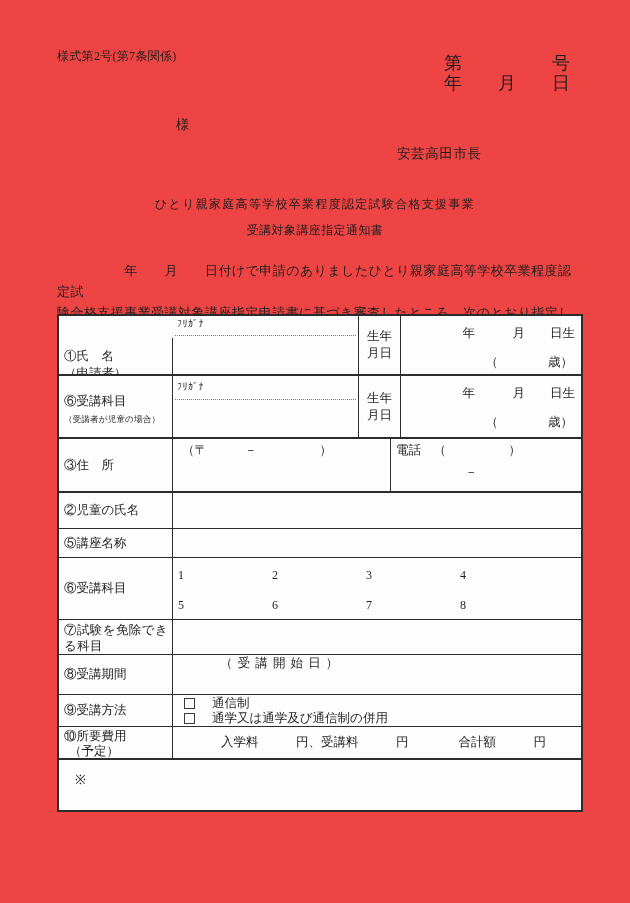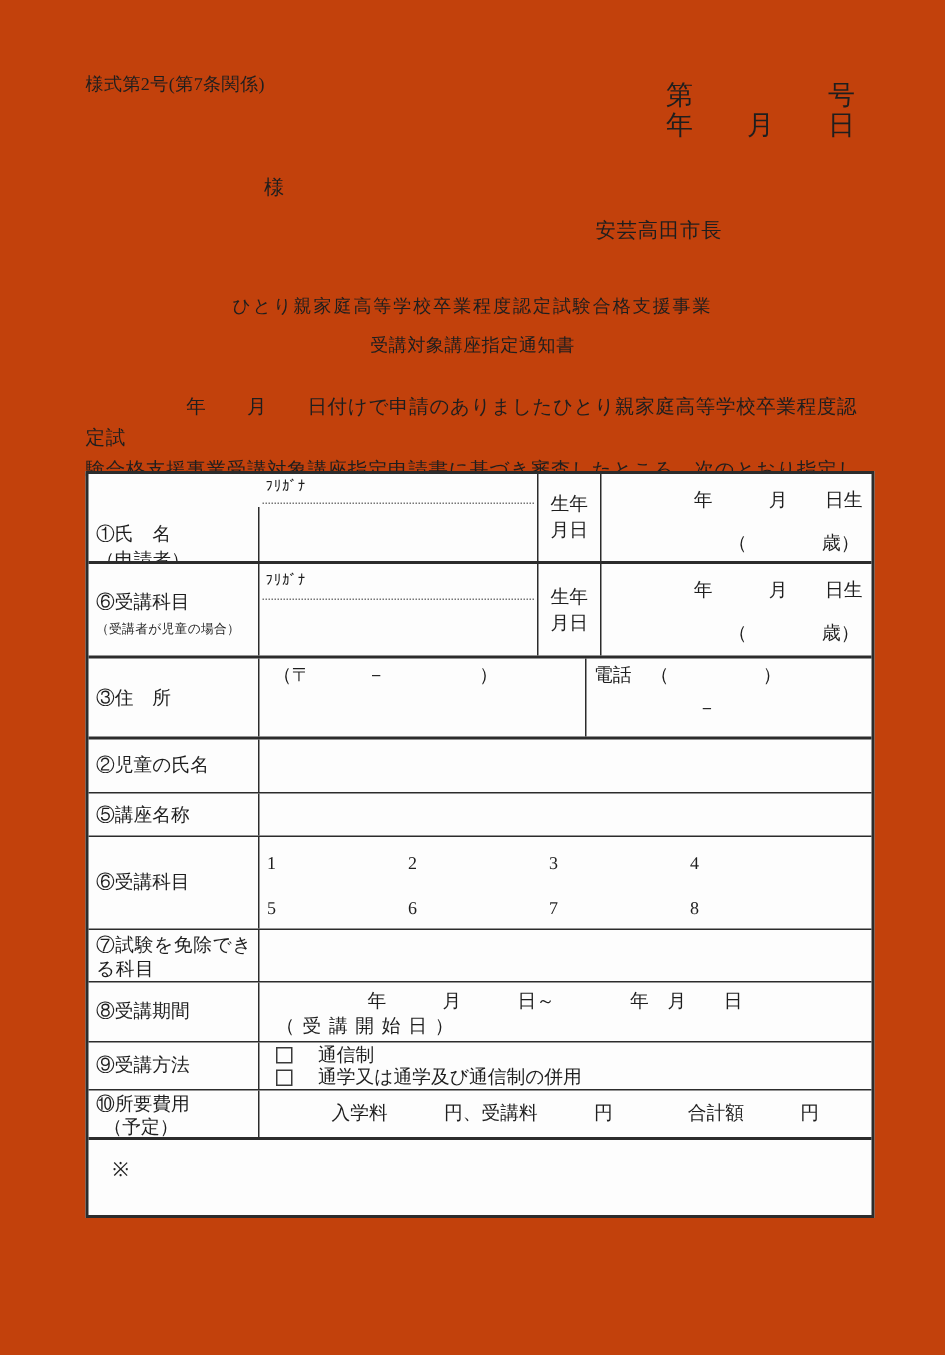--- a/index.html
+++ b/index.html
@@ -1,19 +1,19 @@
 <!DOCTYPE html>
 <html><head>
 <meta charset="utf-8">
 <style>
   html,body{margin:0;padding:0;background:#e8e8e8;}
   .page{
     position:relative;
     width:630px;height:903px;
-    background:#c2410c;
+    background:#ef4444;
     margin:0 auto;
     font-family:"Liberation Serif","DejaVu Serif",serif;
     color:#1e1e1e;
     overflow:hidden;
   }
   .abs{position:absolute;}
   .form-code{left:57px;top:48px;font-size:12px;letter-spacing:0.3px;}
   .doc-head{top:53px;right:60px;text-align:right;font-size:18px;line-height:20px;}
   .addressee{left:176px;top:116px;font-size:13.5px;}
   .sender{left:397px;top:145px;font-size:13.5px;letter-spacing:0.6px;}
@@ -36,21 +36,21 @@
   .cell{box-sizing:border-box;border-right:1px solid #2c2c2c;overflow:hidden;position:relative;}
   .cell.endc{border-right:none;}
   .col-label{width:114px;padding:0 3px 0 5px;}
   .col-name{width:186px;}
   .col-dob{width:42px;}
   .col-addr{width:218px;}
   .grow{flex:1;}
 
   .h-r1{height:60px;} .h-r2{height:63px;} .h-r3{height:54px;}
   .h-r4{height:36px;} .h-r5{height:29px;} .h-r6{height:62px;}
-  .h-r7{height:35px;gap:32px;} .h-r8{height:40px;} .h-r9{height:32px;}
+  .h-r7{height:35px;gap:32px;} .h-r8{height:40px;gap:36px;} .h-r9{height:32px;}
   .h-r10{height:33px;} .h-r11{height:50px;}
 
   .lbl-2line{line-height:17px;}
   .lbl-r1{padding-top:10px;margin-top:22px;}
   .lbl-r2{padding-top:17px;line-height:16px;}
   .small-note{font-size:8.5px;letter-spacing:0.2px;margin-top:2px;white-space:nowrap;}
   .vcenter{display:flex;align-items:center;}
   .lbl-r7{padding-top:2px;line-height:16px;letter-spacing:0.4px;}
   .lbl-r10{padding-top:2px;line-height:15px;}
   .lbl-r10 .l2{padding-left:5px;}
@@ -193,21 +193,20 @@
     </div>
 
     <div class="row h-r7">
       <div class="cell col-label lbl-r7">⑦試験を免除できる科目</div>
       <div class="cell grow endc"></div>
     </div>
 
     <div class="row h-r8">
       <div class="cell col-label vcenter">⑧受講期間</div>
       <div class="cell grow endc period">
-        <div class="pe1">年　　　月　　　日～　　　　年　月　　日</div>
         <div class="pe2">（ 受 講 開 始 日 ）</div>
       </div>
     </div>
 
     <div class="row h-r9">
       <div class="cell col-label vcenter">⑨受講方法</div>
       <div class="cell grow endc methods">
         <div class="opt">
           <span class="chk"></span>
           <span>通信制</span>

